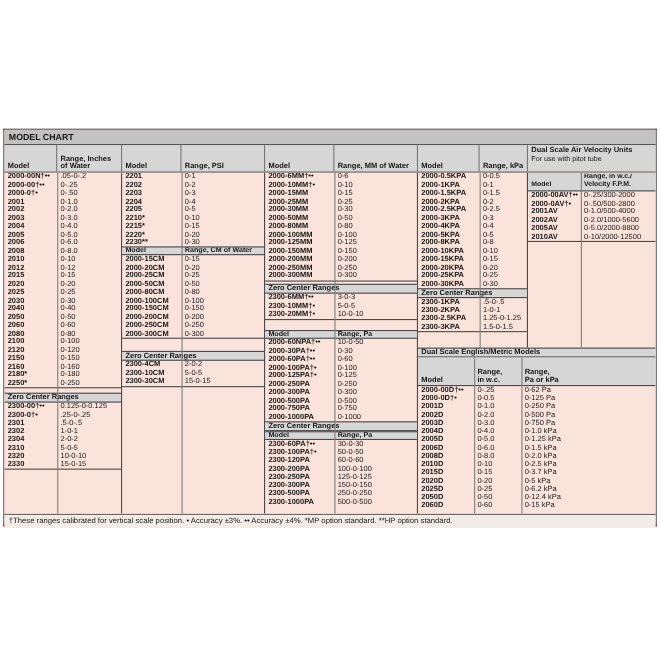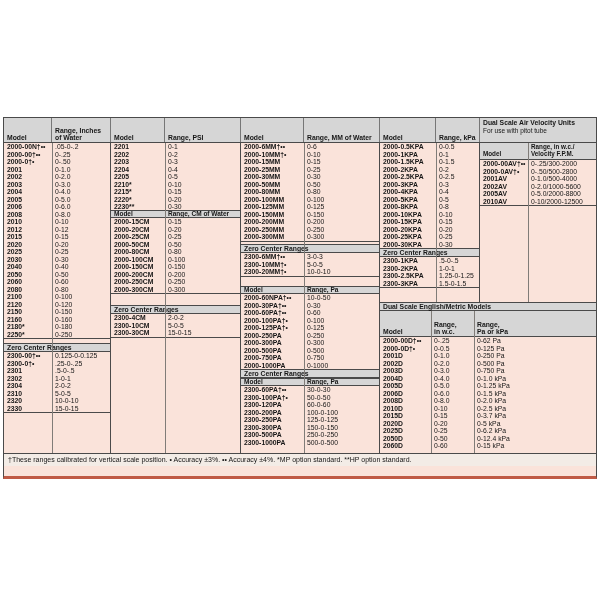--- a/index.html
+++ b/index.html
@@ -42,20 +42,21 @@
   .dualsec{position:absolute;box-sizing:border-box;}
   .footnote{height:13px;line-height:12px;box-sizing:border-box;border-top:1px solid var(--border);
             background:#f3ece6;font-size:7px;padding-left:4px;white-space:nowrap;overflow:hidden;}
 </style>
 </head>
 <body>
 
 <div class="page">
   <div class="chart">
 
+    <div class="title">MODEL CHART</div>
 
     <div class="hrow">
       <div class="hcell" style="width:48px">Model</div>
       <div class="hcell" style="width:59px">Range, Inches of Water</div>
       <div class="hcell" style="width:54px">Model</div>
       <div class="hcell" style="width:76px">Range, PSI</div>
       <div class="hcell" style="width:63px">Model</div>
       <div class="hcell" style="width:76px">Range, MM of Water</div>
       <div class="hcell" style="width:56px">Model</div>
       <div class="hcell" style="width:44px">Range, kPa</div>

